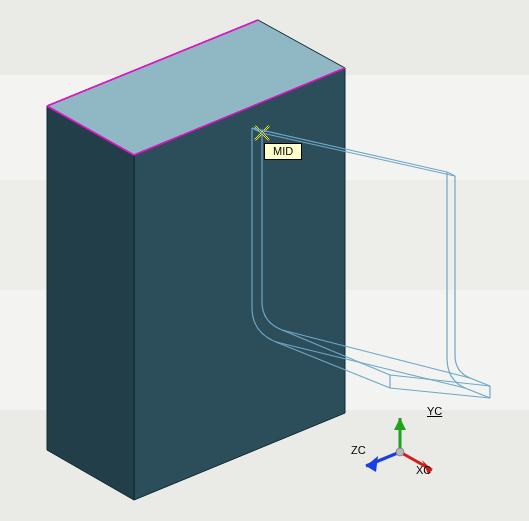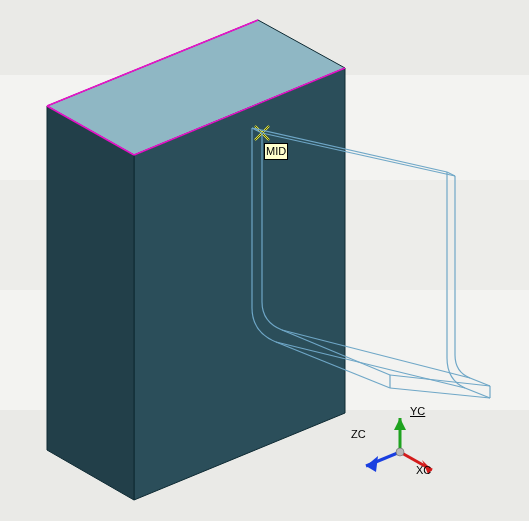--- a/index.html
+++ b/index.html
@@ -32,21 +32,21 @@
   svg.scene {
     position: absolute;
     top: 0;
     left: 0;
   }
 
   .snap-label {
     position: absolute;
     background: #ffffcc;
     border: 1px solid #000;
-    padding: 1px 1px;
+    padding: 1px 8px;
     font-size: 11px;
     line-height: 13px;
     color: #000;
     pointer-events: none;
   }
 
   .axis-label {
     position: absolute;
     font-size: 11px;
     font-weight: normal;
@@ -132,15 +132,15 @@
       <polygon points="-34,14 -22,4 -24,20" fill="#1a3fe0"></polygon>
 
       <circle cx="0" cy="0" r="4" fill="#b8b8b8" stroke="#555" stroke-width="0.5"></circle>
     </g>
 
   </svg>
 
   <div class="snap-label" style="left:264px; top:143px;">MID</div>
 
   <div class="axis-label" style="left:416px; top:464px;">XC</div>
-  <div class="axis-label" style="left:410px; top:405px;text-decoration:underline;">YC</div>
-  <div class="axis-label" style="left:351px; top:428px;">ZC</div>
+  <div class="axis-label" style="left:427px; top:405px;text-decoration:underline;">YC</div>
+  <div class="axis-label" style="left:351px; top:444px;">ZC</div>
 </div>
 
 </body></html>

